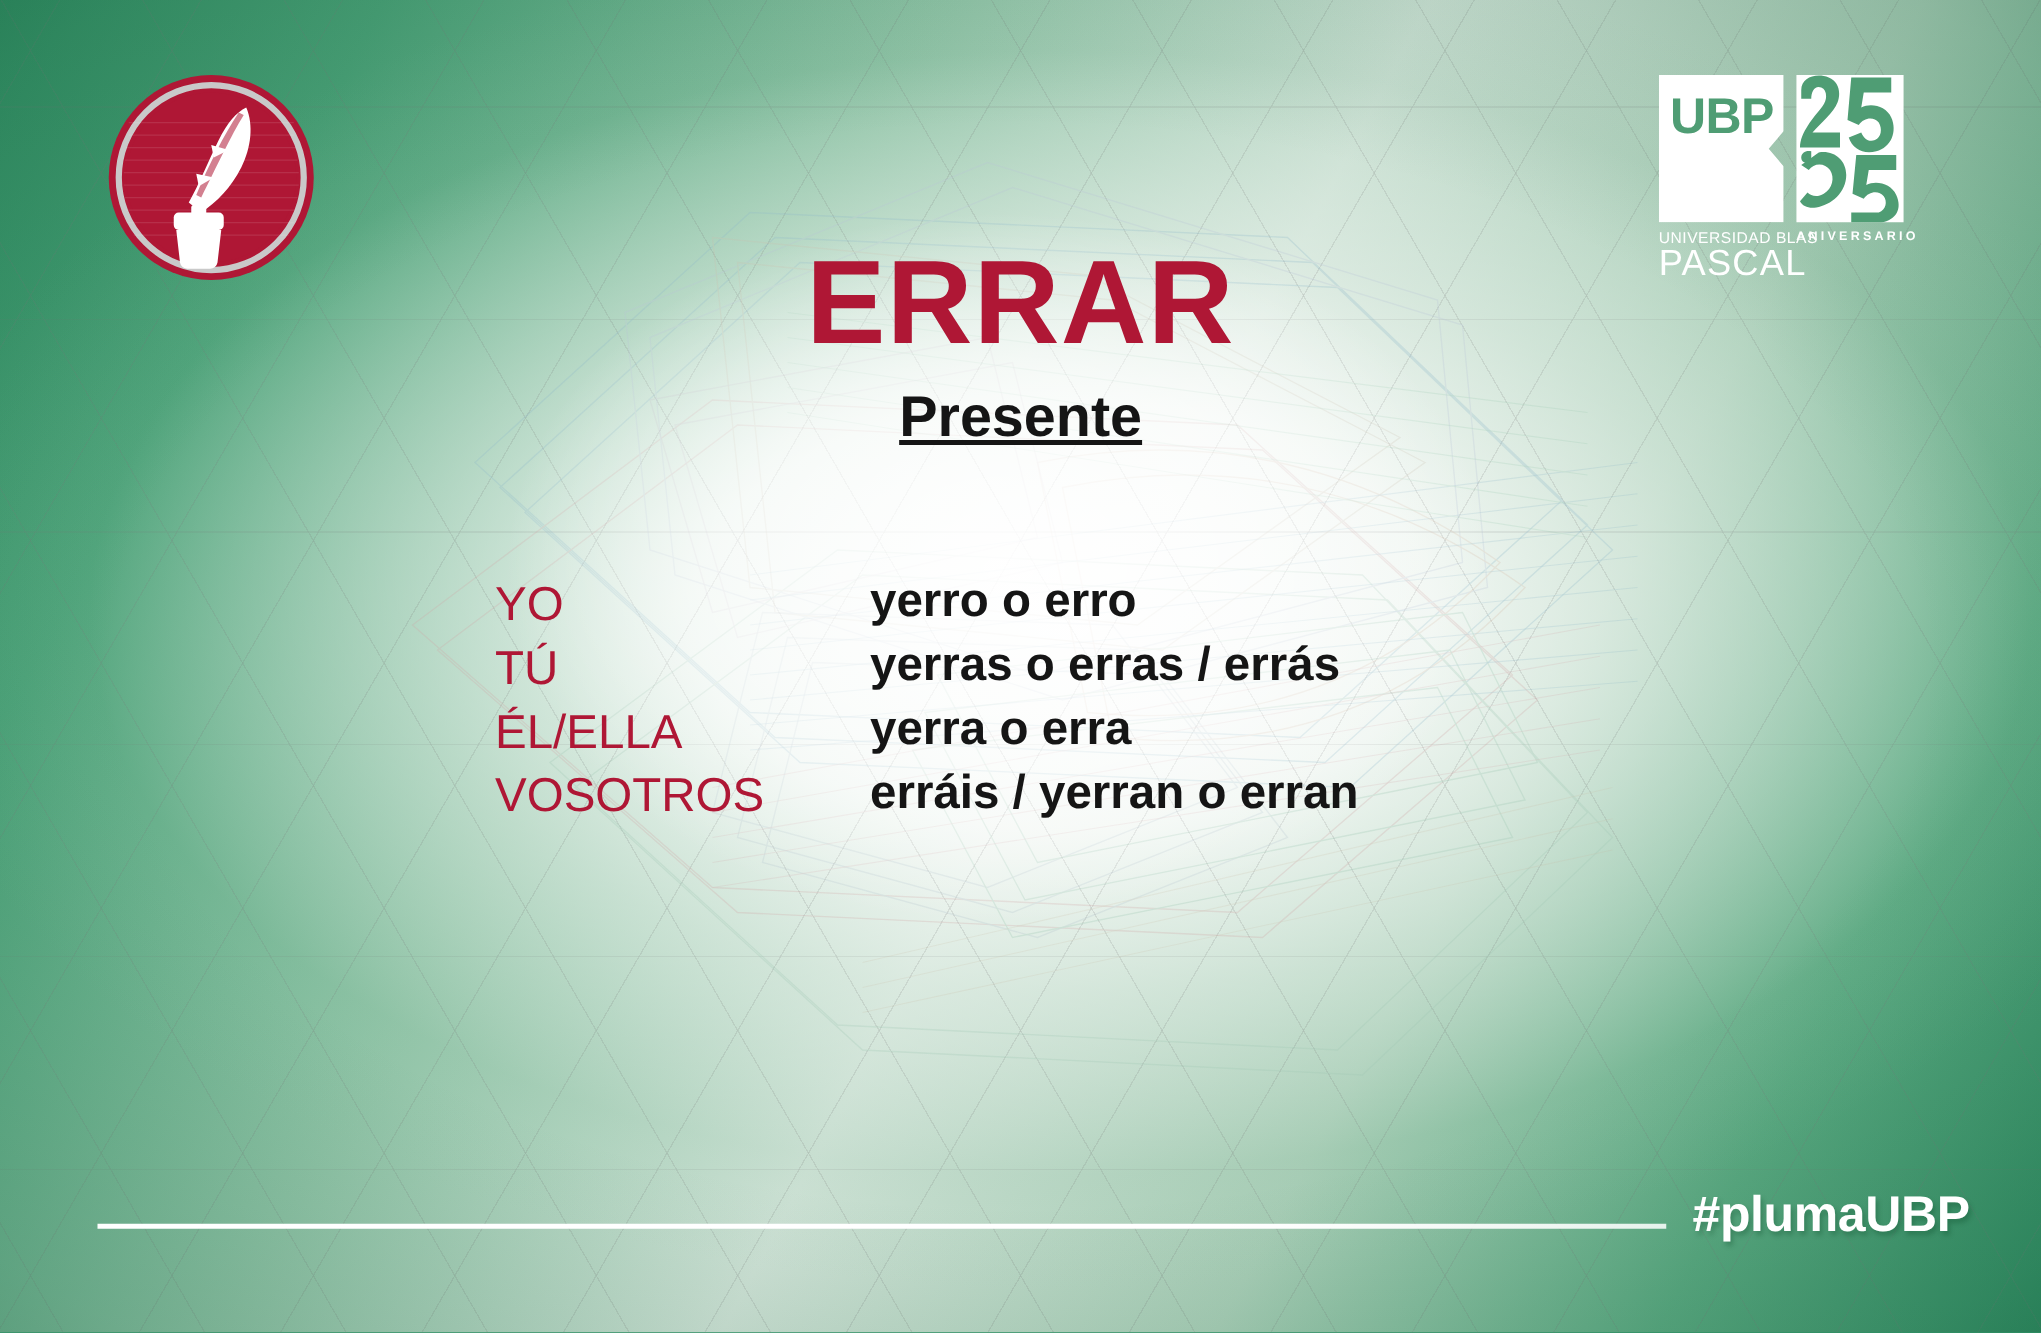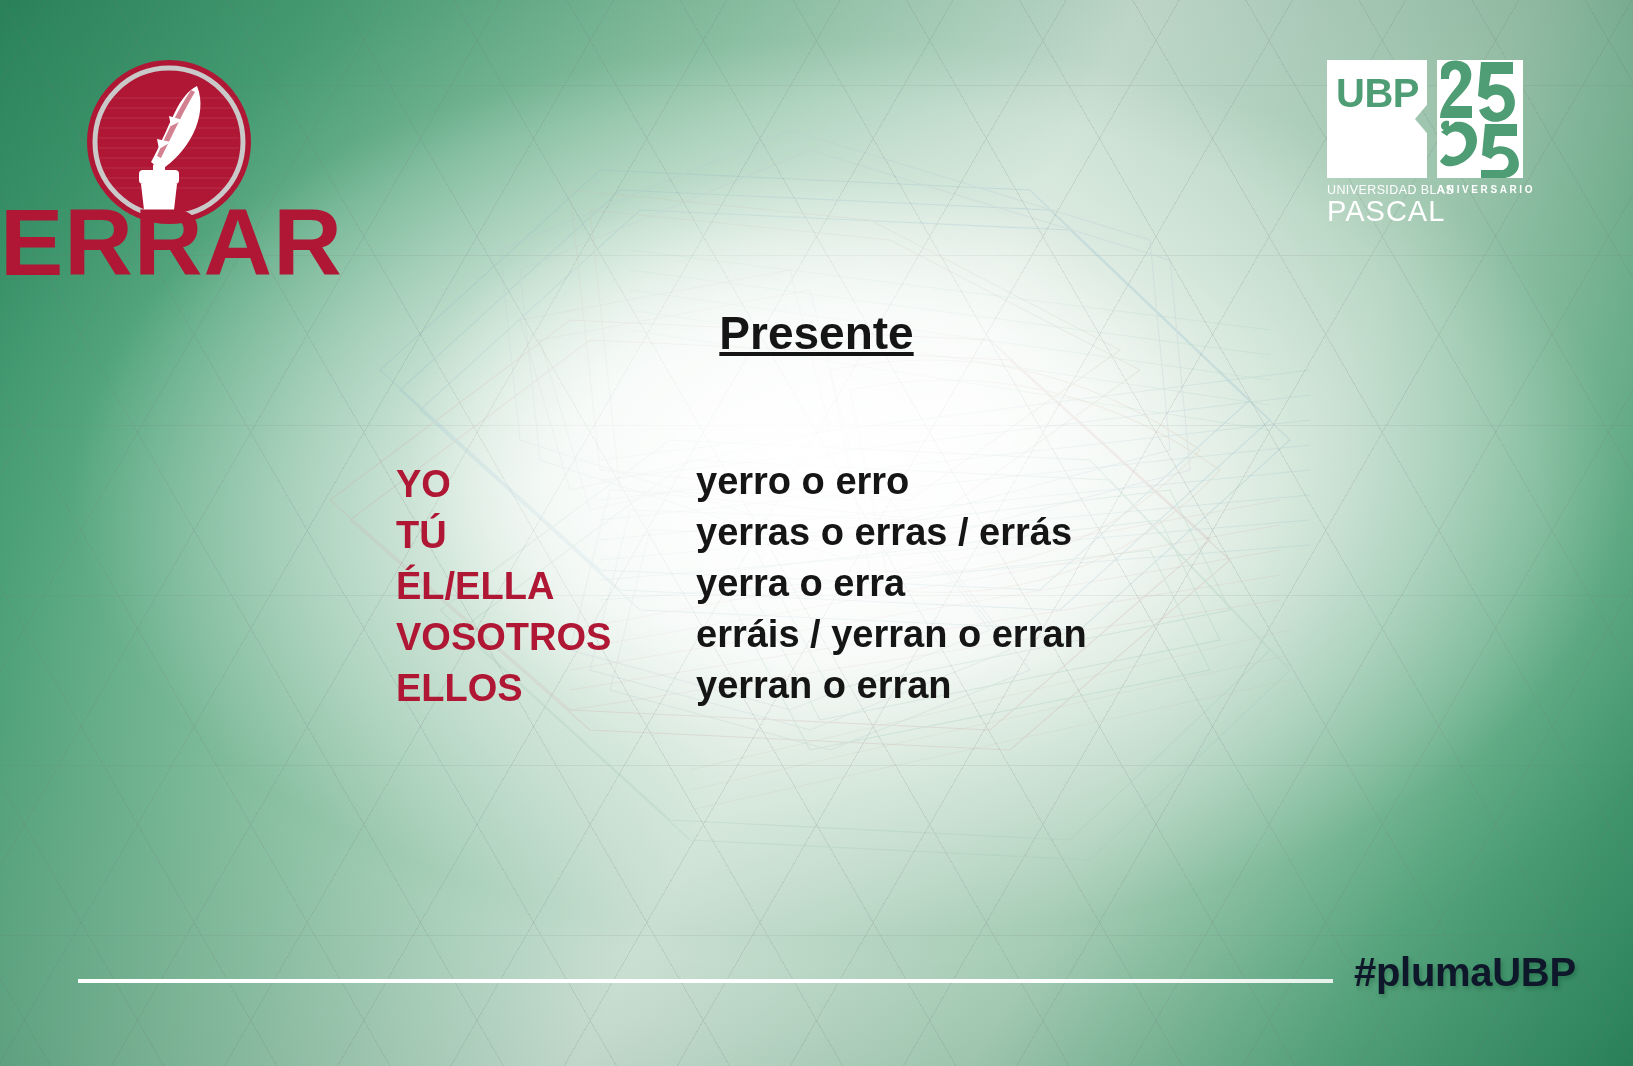--- a/index.html
+++ b/index.html
@@ -63,48 +63,48 @@
   }
   .ubp-sub1 { color:#fff; font-size:12.5px; letter-spacing:0.4px; margin-top:5px; text-align:center; white-space:nowrap; }
   .ubp-sub2 { color:#fff; font-size:29px; letter-spacing:1px; text-align:center; line-height:1.02; }
 
   .logo-25 { position:relative; width:86px; }
   .ann-mark { width:86px; height:118px; position:relative; }
   .ann-sub { color:#fff; font-size:10px; letter-spacing:2.6px; font-weight:bold; text-align:center; margin-top:6px; }
 
   
   .verb {
-    position:absolute; left:0; right:0; top:195px; 
+    position:absolute; left:0; right:0; top:195px; text-align:center;
     color:#AF1735; font-weight:bold; font-size:95px; letter-spacing:1px; line-height:1;
   }
   .tense {
     position:absolute; left:0; right:0; top:310px; text-align:center;
     color:#151515; font-weight:bold; font-size:46px; line-height:1;text-decoration:underline;
   }
 
   
   .table { position:absolute; left:396px; top:464px; width:800px; }
   .row { position:relative; height:51px; }
   .pron {
     position:absolute; left:0; top:0;
-    color:#AF1735; font-weight:bold; font-size:38px; line-height:40px; white-space:nowrap;
+    color:#AF1735; font-weight:normal; font-size:38px; line-height:40px; white-space:nowrap;
   }
   .form {
     position:absolute; left:300px; top:-3px;
     color:#151515; font-weight:bold; font-size:38px; line-height:40px; white-space:nowrap;
   }
 
   
   .footline {
     position:absolute; left:78px; top:979px; width:1255px; height:4px;
     background:linear-gradient(90deg,#ffffff 0%, #ffffff 72%, rgba(255,255,255,0.85) 100%);
   }
   .hashtag {
     position:absolute; left:1354px; top:950px;
-    color:#0f172a; font-weight:bold; font-size:40px; letter-spacing:-0.3px;
+    color:#ffffff; font-weight:bold; font-size:40px; letter-spacing:-0.3px;
     text-shadow:2px 3px 4px rgba(0,60,30,0.28);
   }
 </style>
 </head>
 <body>
 
 <div class="slide">
 
   <div class="bg-base"></div>
   <div class="bg-tri"></div>
@@ -254,22 +254,18 @@
       <div class="form">yerras o erras / errás</div>
     </div>
     <div class="row">
       <div class="pron">ÉL/ELLA</div>
       <div class="form">yerra o erra</div>
     </div>
     <div class="row">
       <div class="pron">VOSOTROS</div>
       <div class="form">erráis / yerran o erran</div>
     </div>
-    <div class="row">
-      <div class="pron">ELLOS</div>
-      <div class="form">yerran o erran</div>
-    </div>
   </div>
 
   <div class="footline"></div>
   <div class="hashtag">#plumaUBP</div>
 
 </div>
 
 </body></html>

